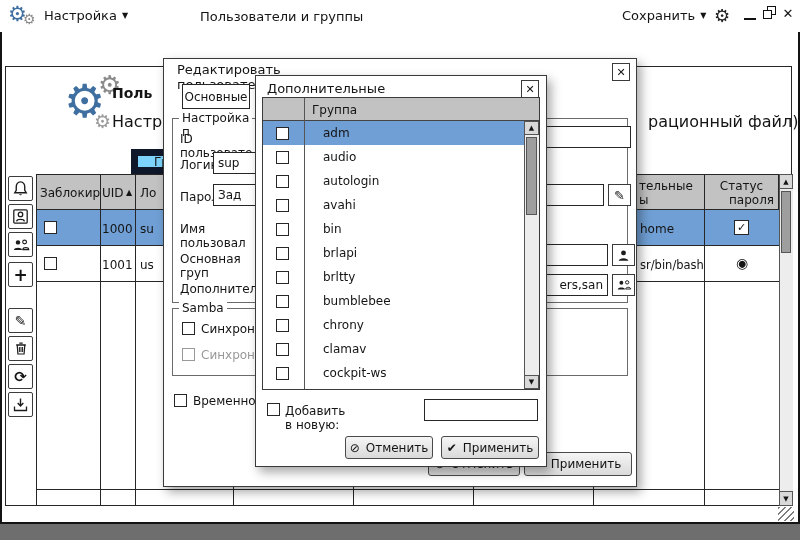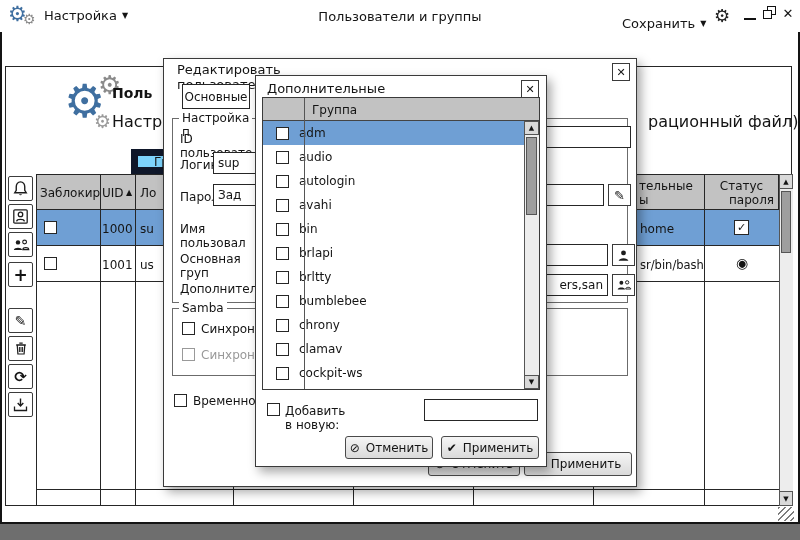--- a/index.html
+++ b/index.html
@@ -15,41 +15,41 @@
   .btn{border:1px solid #4a4a4a;background:linear-gradient(#f5f5f5,#dadada);border-radius:3px;display:flex;align-items:center;justify-content:center;gap:6px;font-size:12px;cursor:default}
   .tbtn{left:8px;width:25px;height:25px;border:1px solid #3c3c3c;background:#fff;display:flex;align-items:center;justify-content:center;border-radius:2px}
   .dlg{background:#fff;border:1px solid #3a3a3a;box-shadow:4px 5px 10px rgba(0,0,0,.35)}
   .x{border:1px solid #3a3a3a;background:#fff;display:flex;align-items:center;justify-content:center;font-size:11px}
   .hl{background:#262626;height:1px;position:absolute}
   .vl{background:#262626;width:1px;position:absolute}
   .grey{color:#999}
   .legend{background:#fff;padding:0 3px}
   .grow{position:absolute;left:263px;width:261px;height:24px;display:flex;align-items:center}
   .grow .cb{margin-left:13px}
-  .grow .gname{margin-left:10px}
+  .grow .gname{margin-left:34px}
   .grow.sel{background:#6f9fd4}
   .arrbox{display:flex;align-items:center;justify-content:center;background:#d9d9d9;border:1px solid #555;font-size:7px}
   .thumb{background:#9e9e9e;border:1px solid #555}
   .track{background:#ededed;border-left:1px solid #555}
   svg{display:block}
 </style>
 </head>
 <body>
 
 <div class="a win">
 
   <div class="a" style="left:0;top:0;width:800px;height:32px;background:#fff">
     <span class="a" style="left:8px;top:2px;font-size:21px;color:#3f6fa0">⚙</span>
     <span class="a" style="left:23px;top:11px;font-size:14px;color:#8b8b8b">⚙</span>
     <div class="a flex" style="left:44px;top:8px;gap:5px">
       <span style="font-size:13px">Настройка</span>
       <span style="font-size:8px">▼</span>
     </div>
-    <div class="a" style="left:200px;top:9px;width:400px;text-align:center;font-size:13px">Пользователи и группы</div>
-    <div class="a flex" style="left:622px;top:16px;gap:5px">
+    <div class="a" style="left:200px;top:9px;width:400px;font-size:13px">Пользователи и группы</div>
+    <div class="a flex" style="left:622px;top:8px;gap:5px">
       <span style="font-size:13px">Сохранить</span>
       <span style="font-size:8px">▼</span>
     </div>
     <span class="a" style="left:714px;top:5px;font-size:18px;color:#222">⚙</span>
     <div class="a" style="left:744px;top:10px;width:12px;height:10px;border-bottom:2px solid #111"></div>
     <div class="a" style="left:763px;top:6px;width:14px;height:14px">
       <span class="a" style="left:4px;top:0;width:9px;height:9px;border:1.5px solid #111;background:#fff"></span>
       <span class="a" style="left:0;top:4px;width:9px;height:9px;border:1.5px solid #111;background:#fff"></span>
     </div>
     <span class="a ctr" style="left:781px;top:6px;width:14px;height:14px;font-size:13px;font-weight:bold">✕</span>

